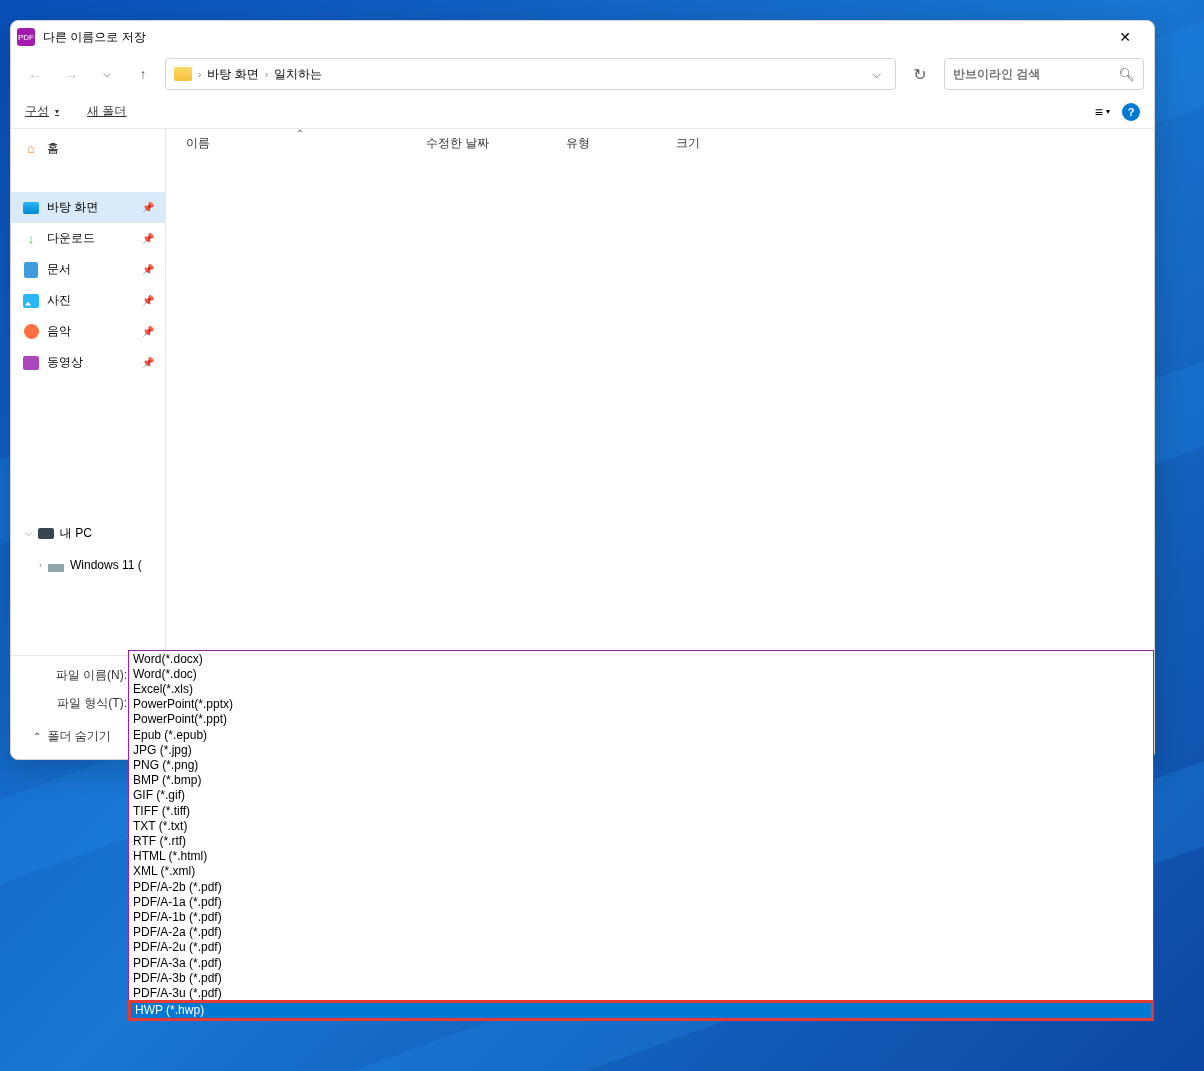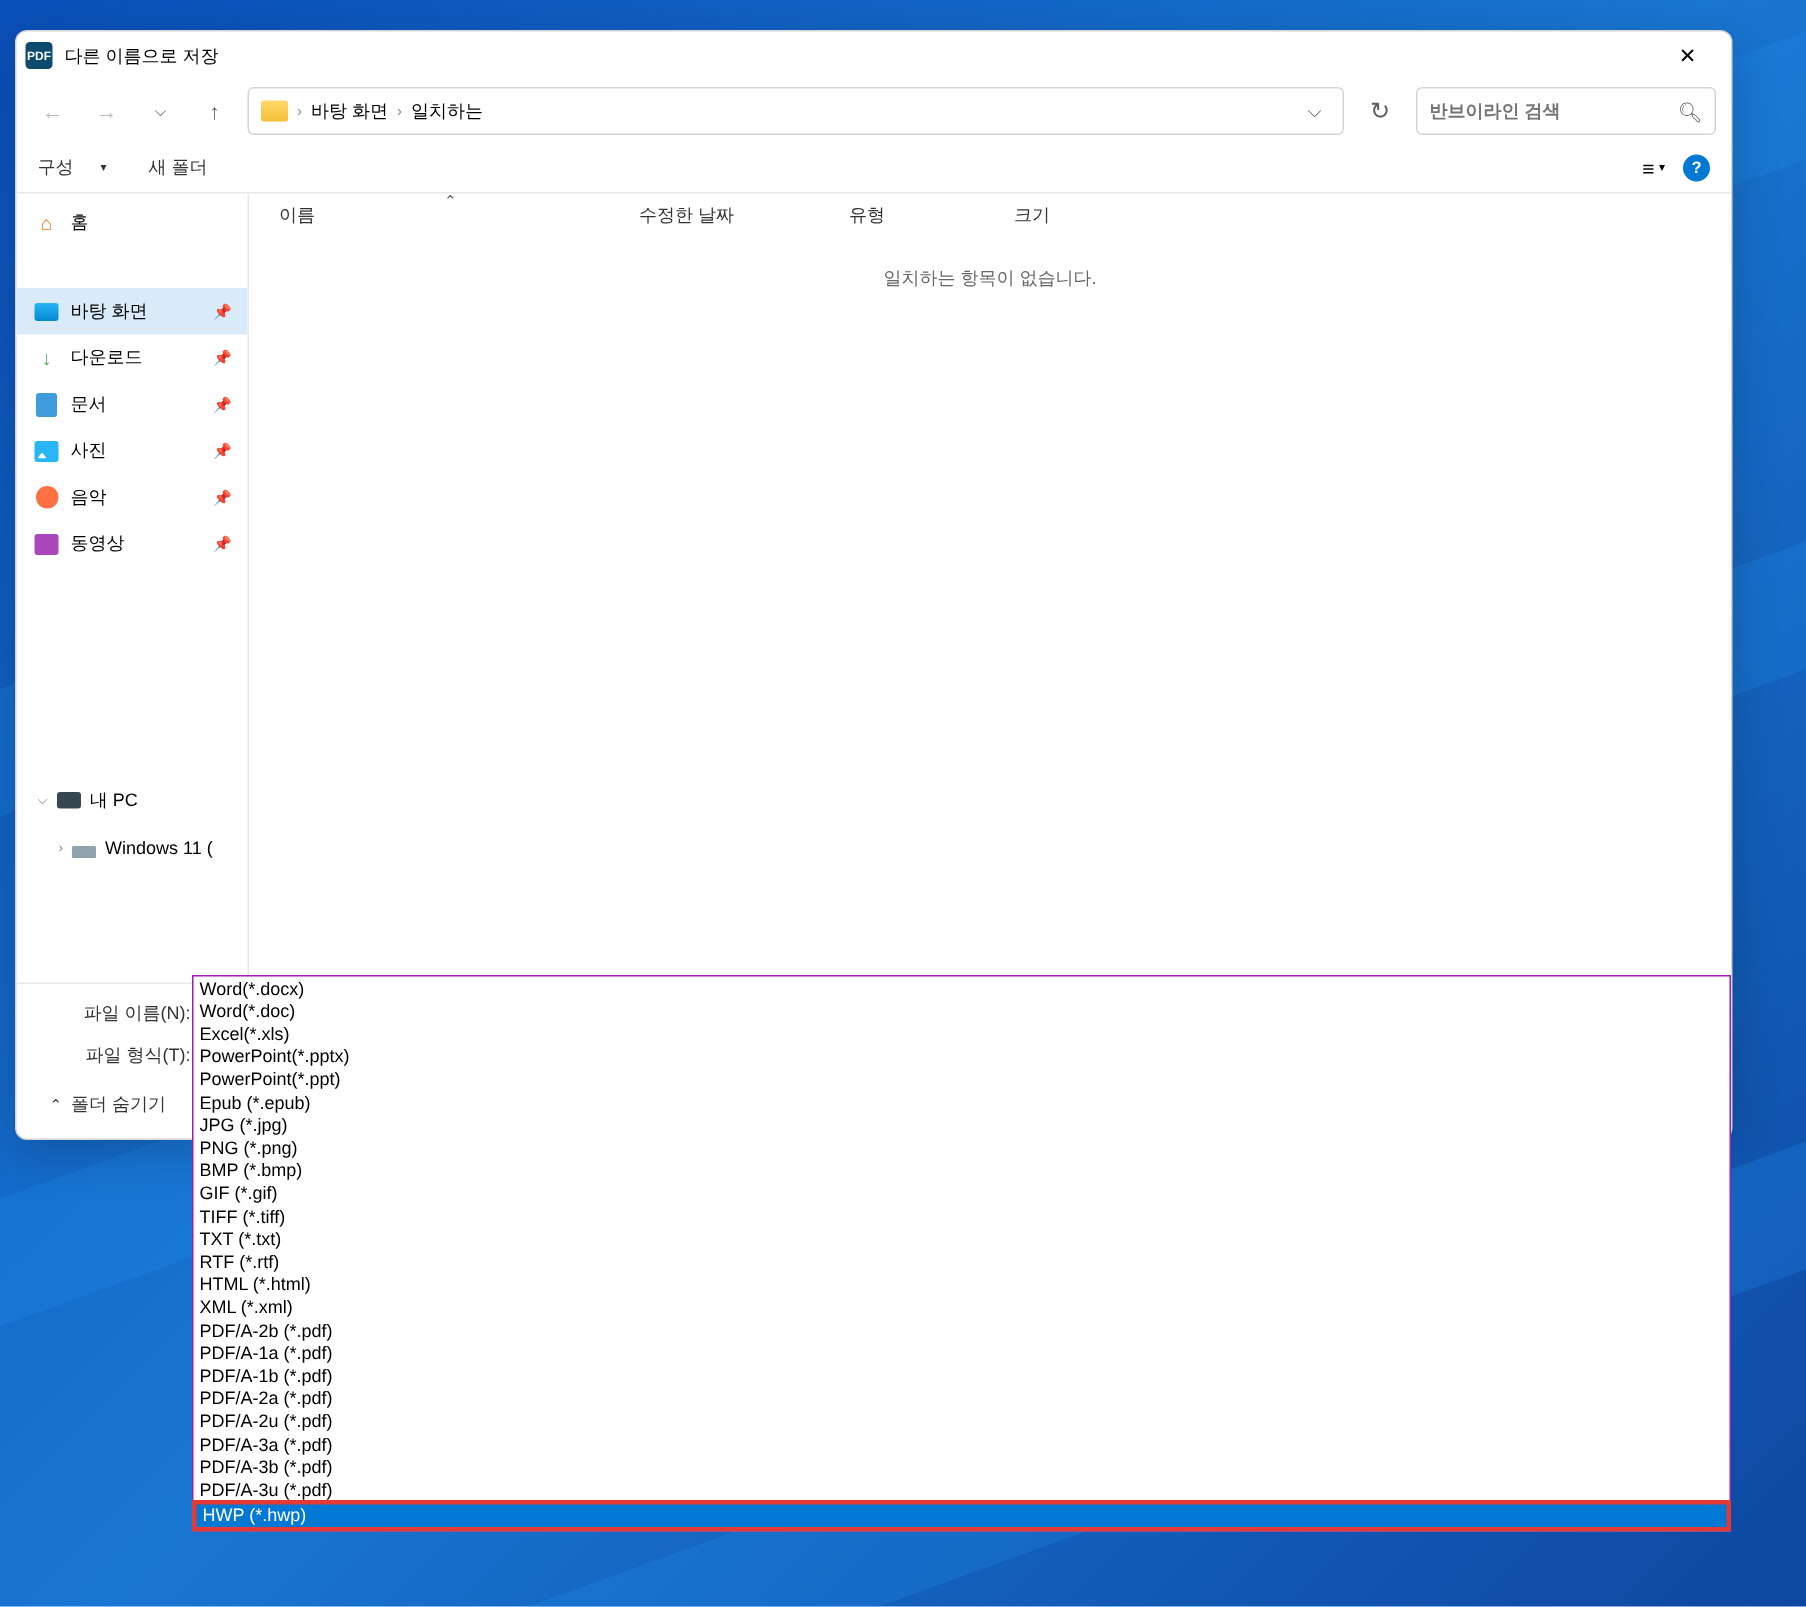--- a/index.html
+++ b/index.html
@@ -1,35 +1,35 @@
 <!DOCTYPE html>
 <html><head>
   <meta charset="utf-8">
   <style>
     * { margin: 0; padding: 0; box-sizing: border-box; font-family: "Segoe UI", "Malgun Gothic", sans-serif; }
     body { background: linear-gradient(135deg, #0a4fb8 0%, #1976d2 50%, #0d47a1 100%); width: 1204px; height: 1071px; overflow: hidden; position: relative; }
     .bg-stripe { position: absolute; width: 200%; height: 80px; background: rgba(30,136,229,0.3); transform: rotate(-20deg); }
     .dialog { position: absolute; left: 10px; top: 20px; width: 1145px; height: 740px; background: #ffffff; border: 1px solid #d4d4d4; border-radius: 8px; box-shadow: 0 8px 32px rgba(0,0,0,0.2); display: flex; flex-direction: column; }
     .titlebar { display: flex; align-items: center; height: 32px; padding: 0 6px; }
-    .app-icon { width: 18px; height: 18px; background: #0c4a6e; border-radius: 3px; color: white; font-size: 8px; font-weight: bold; display: flex; align-items: center; justify-content: center; margin-right: 8px; }
+    .app-icon { width: 18px; height: 18px; background: #a21caf; border-radius: 3px; color: white; font-size: 8px; font-weight: normal; display: flex; align-items: center; justify-content: center; margin-right: 8px; }
     .title { font-size: 12px; color: #000; flex: 1; }
     .close-btn { width: 46px; height: 30px; display: flex; align-items: center; justify-content: center; font-size: 14px; cursor: pointer; }
     .navbar { display: flex; align-items: center; height: 42px; padding: 0 10px; gap: 8px; }
     .nav-btn { width: 28px; height: 28px; display: flex; align-items: center; justify-content: center; color: #606060; cursor: pointer; font-size: 14px; }
     .nav-btn.disabled { color: #bbb; }
     .address-bar { flex: 1; height: 32px; border: 1px solid #d4d4d4; border-radius: 4px; display: flex; align-items: center; padding: 0 8px; gap: 6px; font-size: 12px; }
     .folder-icon-sm { width: 18px; height: 14px; background: linear-gradient(#ffd96a,#f5c036); border-radius: 2px; }
     .chevron { color: #888; font-size: 10px; }
     .refresh-btn { width: 32px; height: 28px; display: flex; align-items: center; justify-content: center; color: #606060; cursor: pointer; }
     .search-box { width: 200px; height: 32px; border: 1px solid #d4d4d4; border-radius: 4px; display: flex; align-items: center; padding: 0 8px; }
     .search-input { border: none; outline: none; flex: 1; font-size: 12px; color: #0f172a; background: transparent; font-weight: bold; }
     .search-icon { color: #606060; font-size: 13px; }
     .toolbar { display: flex; align-items: center; height: 34px; padding: 0 14px; gap: 28px; border-bottom: 1px solid #e8e8e8; }
     .toolbar-left { display: flex; gap: 28px; }
-    .toolbar-btn { font-size: 12px; color: #333; cursor: pointer; display: flex; align-items: center; gap: 16px; }
+    .toolbar-btn { font-size: 12px; color: #333; cursor: pointer; display: flex; align-items: center; gap: 4px; text-decoration: underline; }
     .toolbar-right { margin-left: auto; display: flex; gap: 12px; align-items: center; }
     .view-btn { display: flex; align-items: center; gap: 3px; cursor: pointer; }
     .help-icon { width: 18px; height: 18px; border-radius: 50%; background: #0078d4; color: #fff; font-size: 11px; font-weight: bold; display: flex; align-items: center; justify-content: center; }
     .body { flex: 1; display: flex; overflow: hidden; }
     .sidebar { width: 155px; border-right: 1px solid #e8e8e8; padding-top: 4px; overflow-y: auto; position: relative; }
     .side-item { display: flex; align-items: center; height: 31px; padding: 0 12px; gap: 8px; font-size: 12px; cursor: pointer; position: relative; }
     .side-item.selected { background: #d9eaf9; }
     .side-item .pin { position: absolute; right: 10px; color: #888; font-size: 10px; }
     .side-icon { width: 16px; height: 16px; display: flex; align-items: center; justify-content: center; font-size: 13px; }
     .icon-home { color: #e67e22; }
@@ -181,21 +181,20 @@
     </div>
 
     <div class="content">
       <div class="cols">
         <span class="sort-arrow">⌃</span>
         <div class="col-name">이름</div>
         <div class="col-date">수정한 날짜</div>
         <div class="col-type">유형</div>
         <div class="col-size">크기</div>
       </div>
-      <div class="empty-msg">일치하는 항목이 없습니다.</div>
     </div>
   </div>
 
   <div class="bottom-panel">
     <div class="field-row">
       <div class="field-label">파일 이름(N):</div>
       <input class="filename-input" value="반브이 라인.hwp" style="">
     </div>
     <div class="field-row" style="margin-top:2px;">
       <div class="field-label">파일 형식(T):</div>

